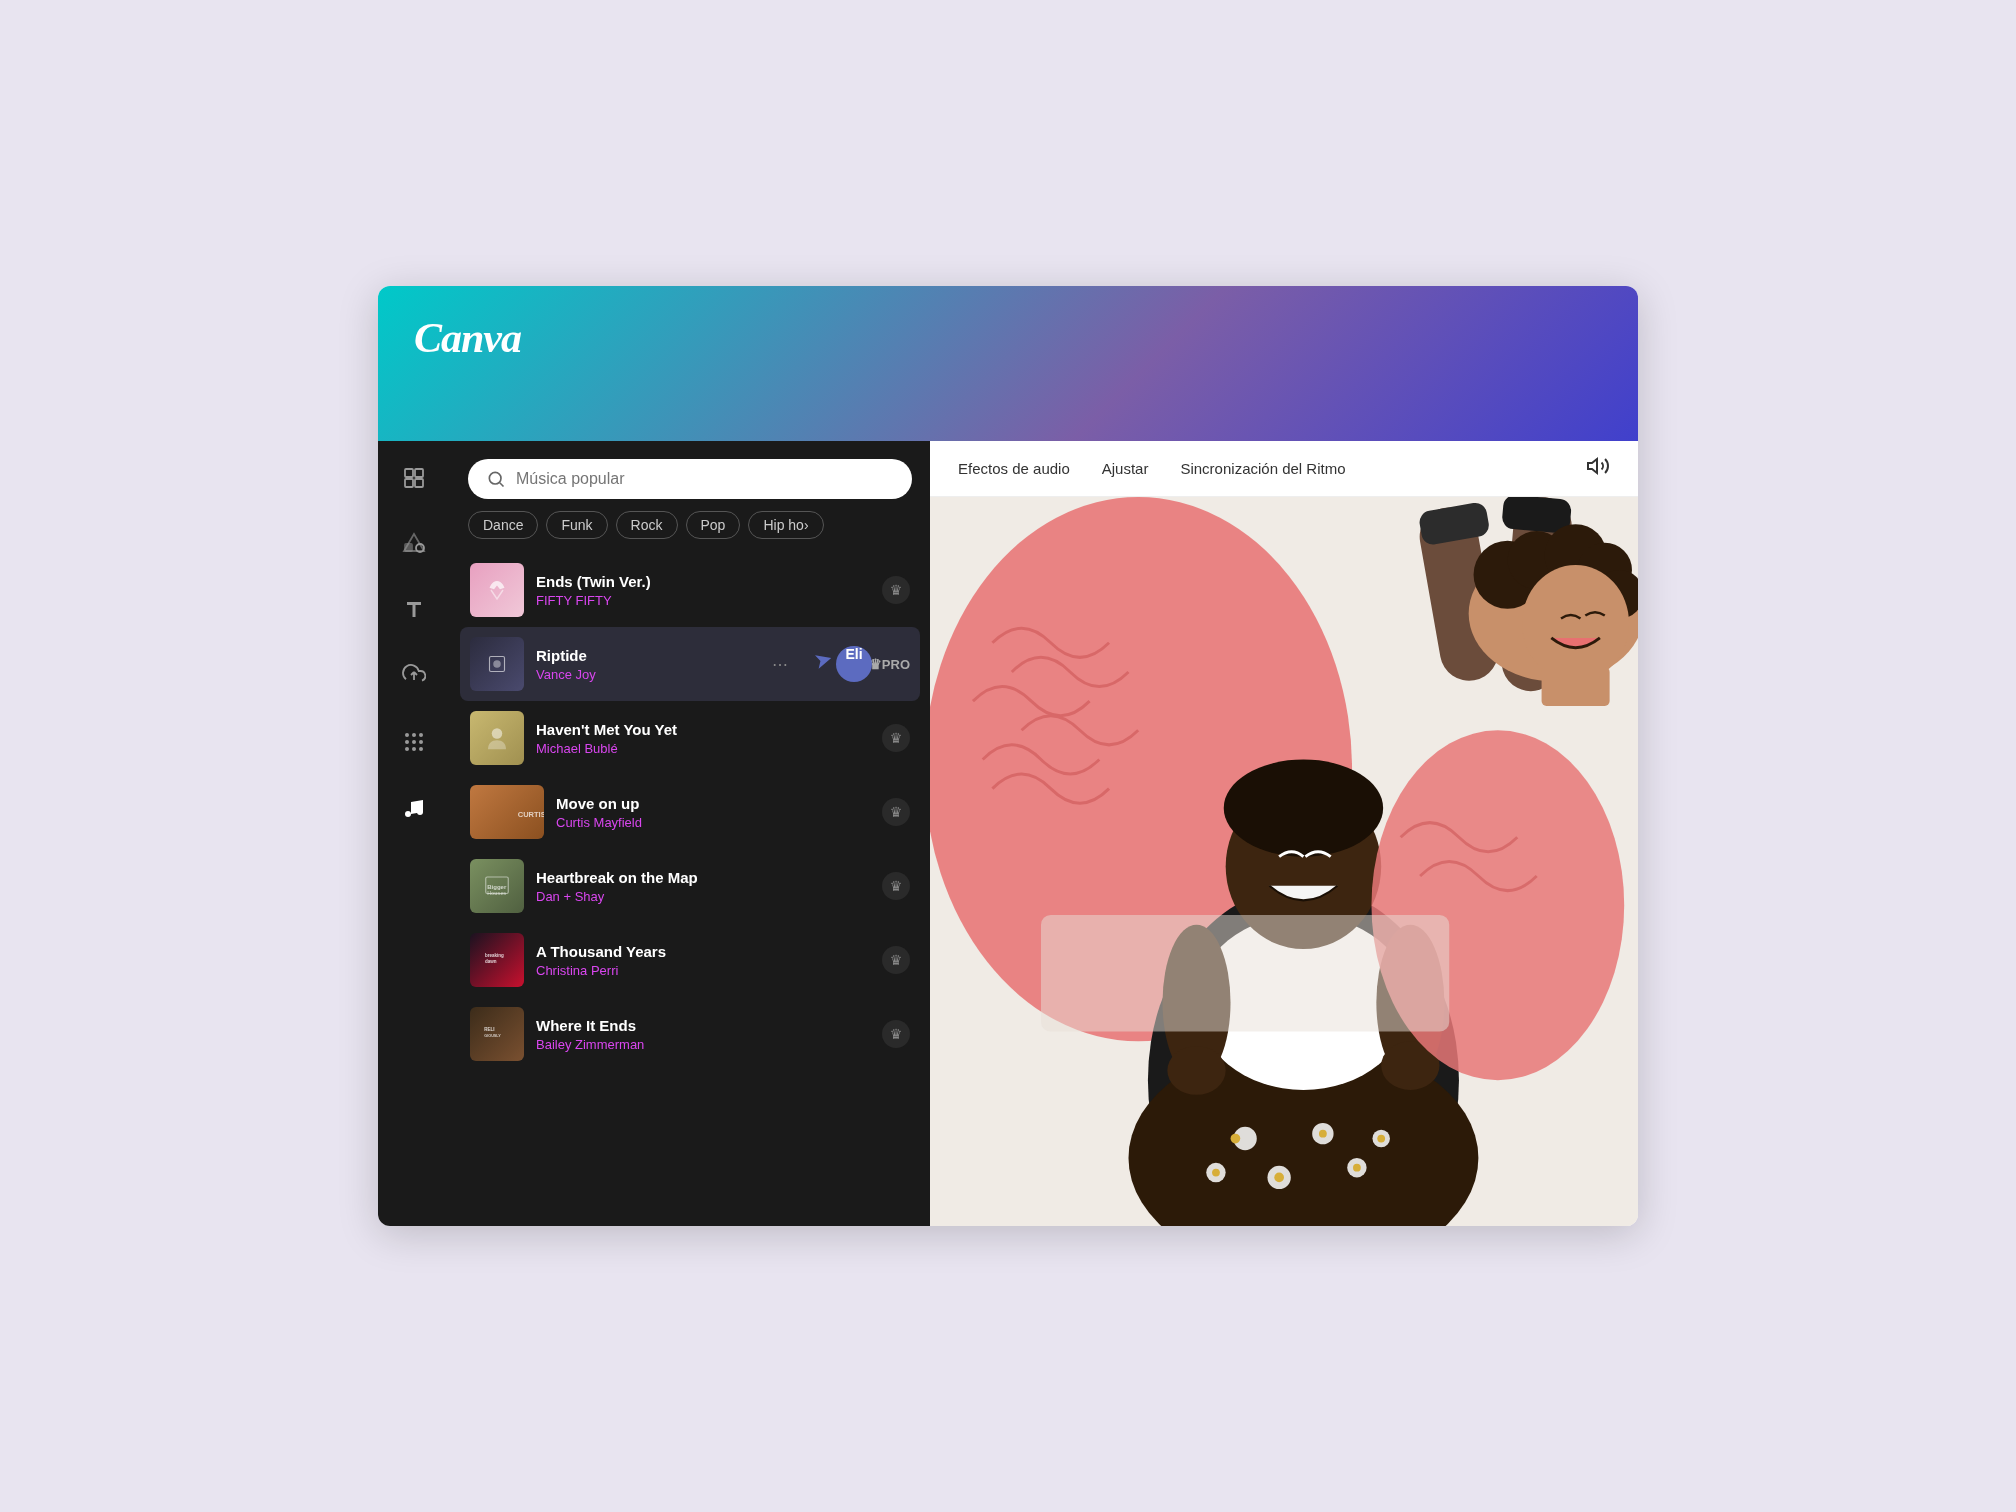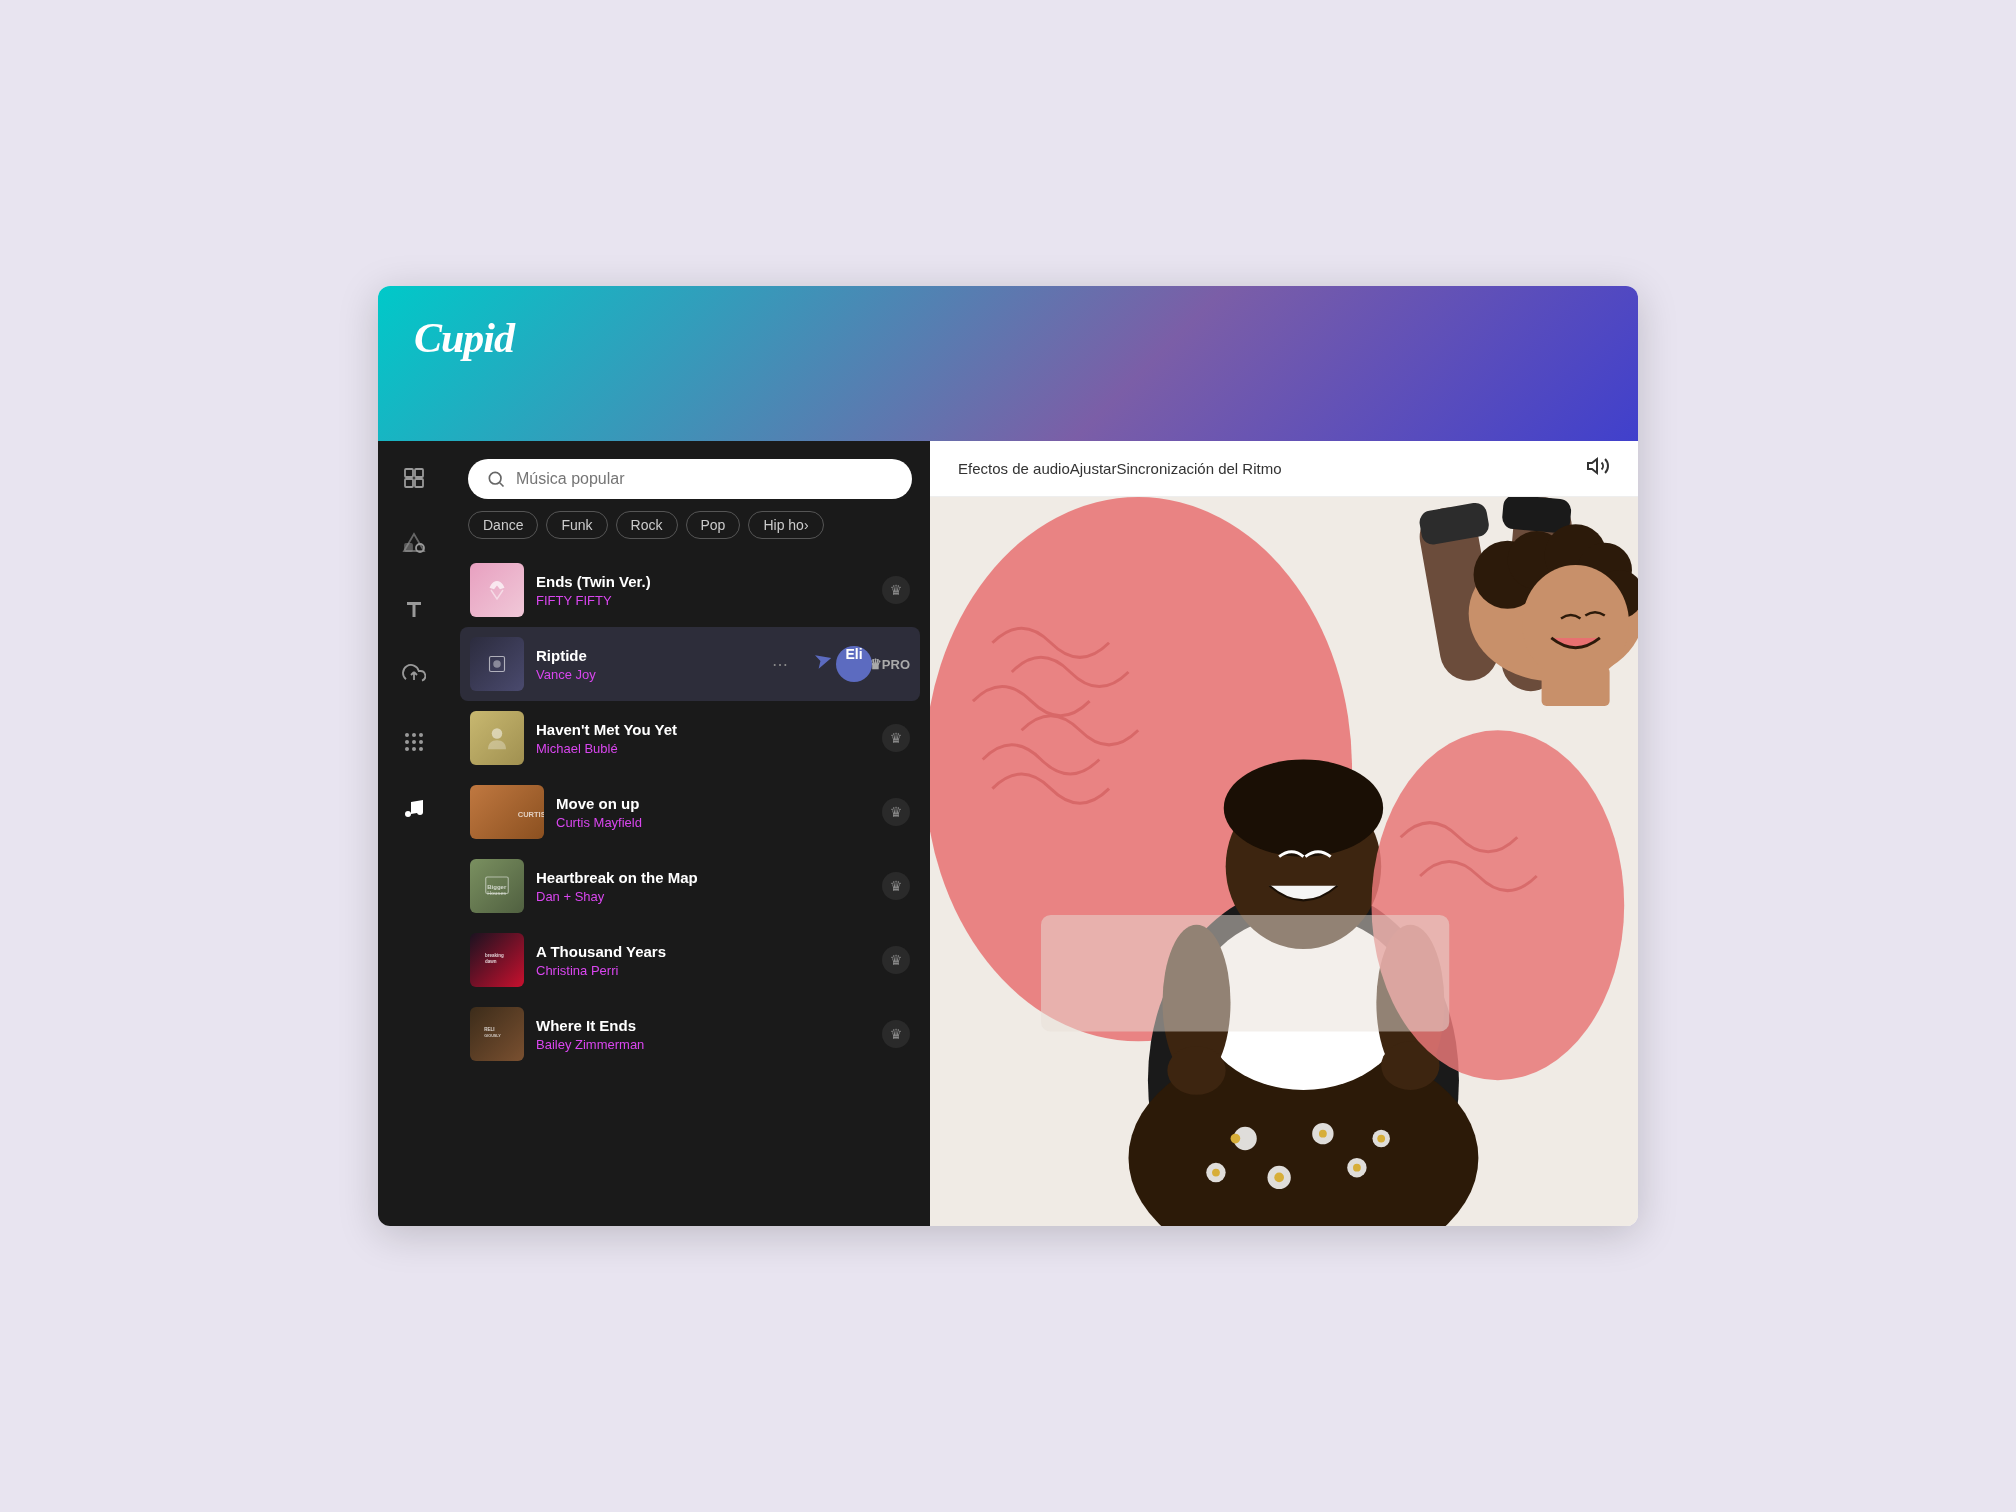--- a/index.html
+++ b/index.html
@@ -203,20 +203,21 @@
       flex-direction: column;
       overflow: hidden;
     }
 
     .top-toolbar {
       height: 56px;
       background: white;
       display: flex;
       align-items: center;
       padding: 0 28px;
+      gap: 32px;
       border-bottom: 1px solid #eee;
       flex-shrink: 0;
     }
 
     .toolbar-item {
       font-size: 15px;
       color: #333;
       cursor: pointer;
       padding: 4px 0;
     }
@@ -267,21 +268,21 @@
       font-weight: 600;
       text-align: center;
     }
   </style>
 </head>
 <body>
 
 <div class="browser-window">
 
   <div class="header-bar">
-    <span class="canva-logo">Cupid</span>
+    <span class="canva-logo">Canva</span>
   </div>
 
   <div class="main-area">
 
     <div class="icon-sidebar">
 
       <div class="sidebar-icon">
         <svg viewBox="0 0 24 24" fill="none" stroke="currentColor" stroke-width="1.8">
           <rect x="3" y="3" width="8" height="8" rx="1"></rect>
           <rect x="13" y="3" width="8" height="8" rx="1"></rect>

